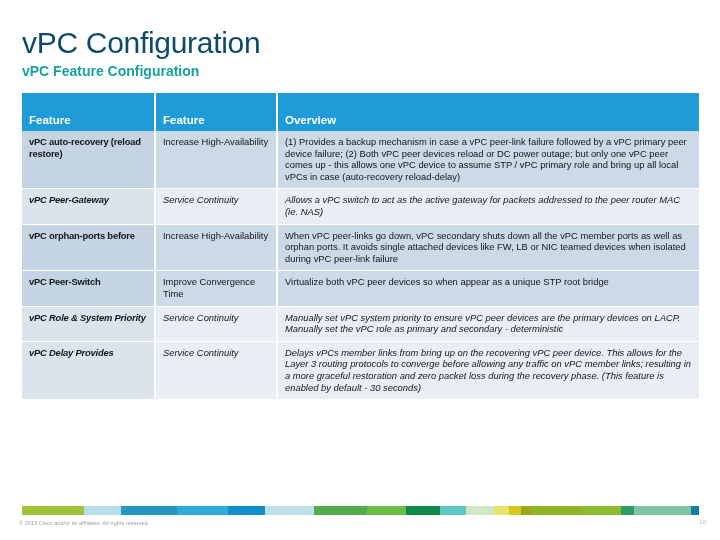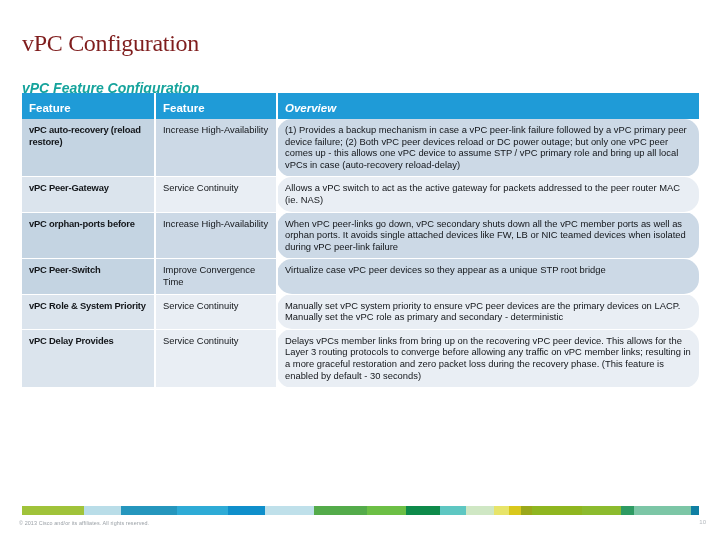--- a/index.html
+++ b/index.html
@@ -25,36 +25,34 @@
   }
 
   
   .title-block {
     position: absolute;
     left: 22px;
     top: 26px;
     width: 660px;
   }
   .slide-title {
-    font-size: 24px;
+    font-size: 30px;
     line-height: 34px;
     font-weight: normal;
-    color: #7f1d1d;
+    color: #0c4a6e;
     letter-spacing: -0.3px;
     white-space: nowrap;
-    font-family: Liberation Serif, serif;
   }
   .slide-subtitle {
-    margin-top: 20px;
+    margin-top: 3px;
     font-size: 14px;
     line-height: 16px;
     font-weight: bold;
     color: #15a39c;
     white-space: nowrap;
-    font-style: italic;
   }
 
   
   .table-wrap {
     position: absolute;
     left: 22px;
     top: 93px;
     width: 677px;
   }
   table.vpc-table {
@@ -65,48 +63,48 @@
   table.vpc-table col.c-feature  { width: 133px; }
   table.vpc-table col.c-benefit  { width: 122px; }
   table.vpc-table col.c-overview { width: 422px; }
 
   table.vpc-table thead th {
     background: #1f9bd7;
     color: #ffffff;
     font-size: 11.5px;
     font-weight: bold;
     text-align: left;
-    padding: 8px 7px 5px 7px;
+    padding: 20px 7px 5px 7px;
     border-right: 2px solid #ffffff;
     vertical-align: middle;
     height: 13px;
   }
-  table.vpc-table thead th:last-child { border-right: none; font-style: italic; }
+  table.vpc-table thead th:last-child { border-right: none; }
 
   table.vpc-table td {
     vertical-align: top;
     padding: 5px 7px 6px 7px;
     border-right: 2px solid #ffffff;
     border-bottom: 1px solid #ffffff;
     font-size: 9.4px;
     line-height: 11.6px;
     color: #13161a;
   }
-  table.vpc-table td:last-child { border-right: none; border-radius: 15px; }
+  table.vpc-table td:last-child { border-right: none; }
 
   td.feat {
     font-weight: bold;
     font-size: 10.2px;
     line-height: 12.4px;
     letter-spacing: -0.2px;
   }
 
   
   tr.band-a td { background: #ccd9e6; margin-top: 12px; }
-  tr.band-b td { background: #e9eef4; }
+  tr.band-b td { background: #e9eef4; font-style: italic; }
   tr.band-a td.feat { background: #c4d4e2; }
   tr.band-b td.feat { background: #dbe4ed; }
 
   
   .color-bar {
     position: absolute;
     left: 22px;
     top: 506px;
     width: 677px;
     height: 9px;
@@ -177,21 +175,21 @@
             <td>Allows a vPC switch to act as the active gateway for packets addressed to the peer router MAC (ie. NAS)</td>
           </tr>
           <tr class="band-a">
             <td class="feat">vPC orphan-ports before</td>
             <td>Increase High-Availability</td>
             <td>When vPC peer-links go down, vPC secondary shuts down all the vPC member ports as well as orphan ports. It avoids single attached devices like FW, LB or NIC teamed devices when isolated during vPC peer-link failure</td>
           </tr>
           <tr class="band-a">
             <td class="feat">vPC Peer-Switch</td>
             <td>Improve Convergence Time</td>
-            <td>Virtualize case vPC peer devices so they appear as a unique STP root bridge</td>
+            <td>Virtualize both vPC peer devices so when appear as a unique STP root bridge</td>
           </tr>
           <tr class="band-b">
             <td class="feat">vPC Role &amp; System Priority</td>
             <td>Service Continuity</td>
             <td>Manually set vPC system priority to ensure vPC peer devices are the primary devices on LACP.  Manually set the vPC role as primary and secondary - deterministic</td>
           </tr>
           <tr class="band-b">
             <td class="feat">vPC Delay Provides</td>
             <td>Service Continuity</td>
             <td>Delays vPCs member links from bring up on the recovering vPC peer device. This allows for the Layer 3 routing protocols to converge before allowing any traffic on vPC member links; resulting in a more graceful restoration and zero packet loss during the recovery phase.  (This feature is enabled by default - 30 seconds)</td>

